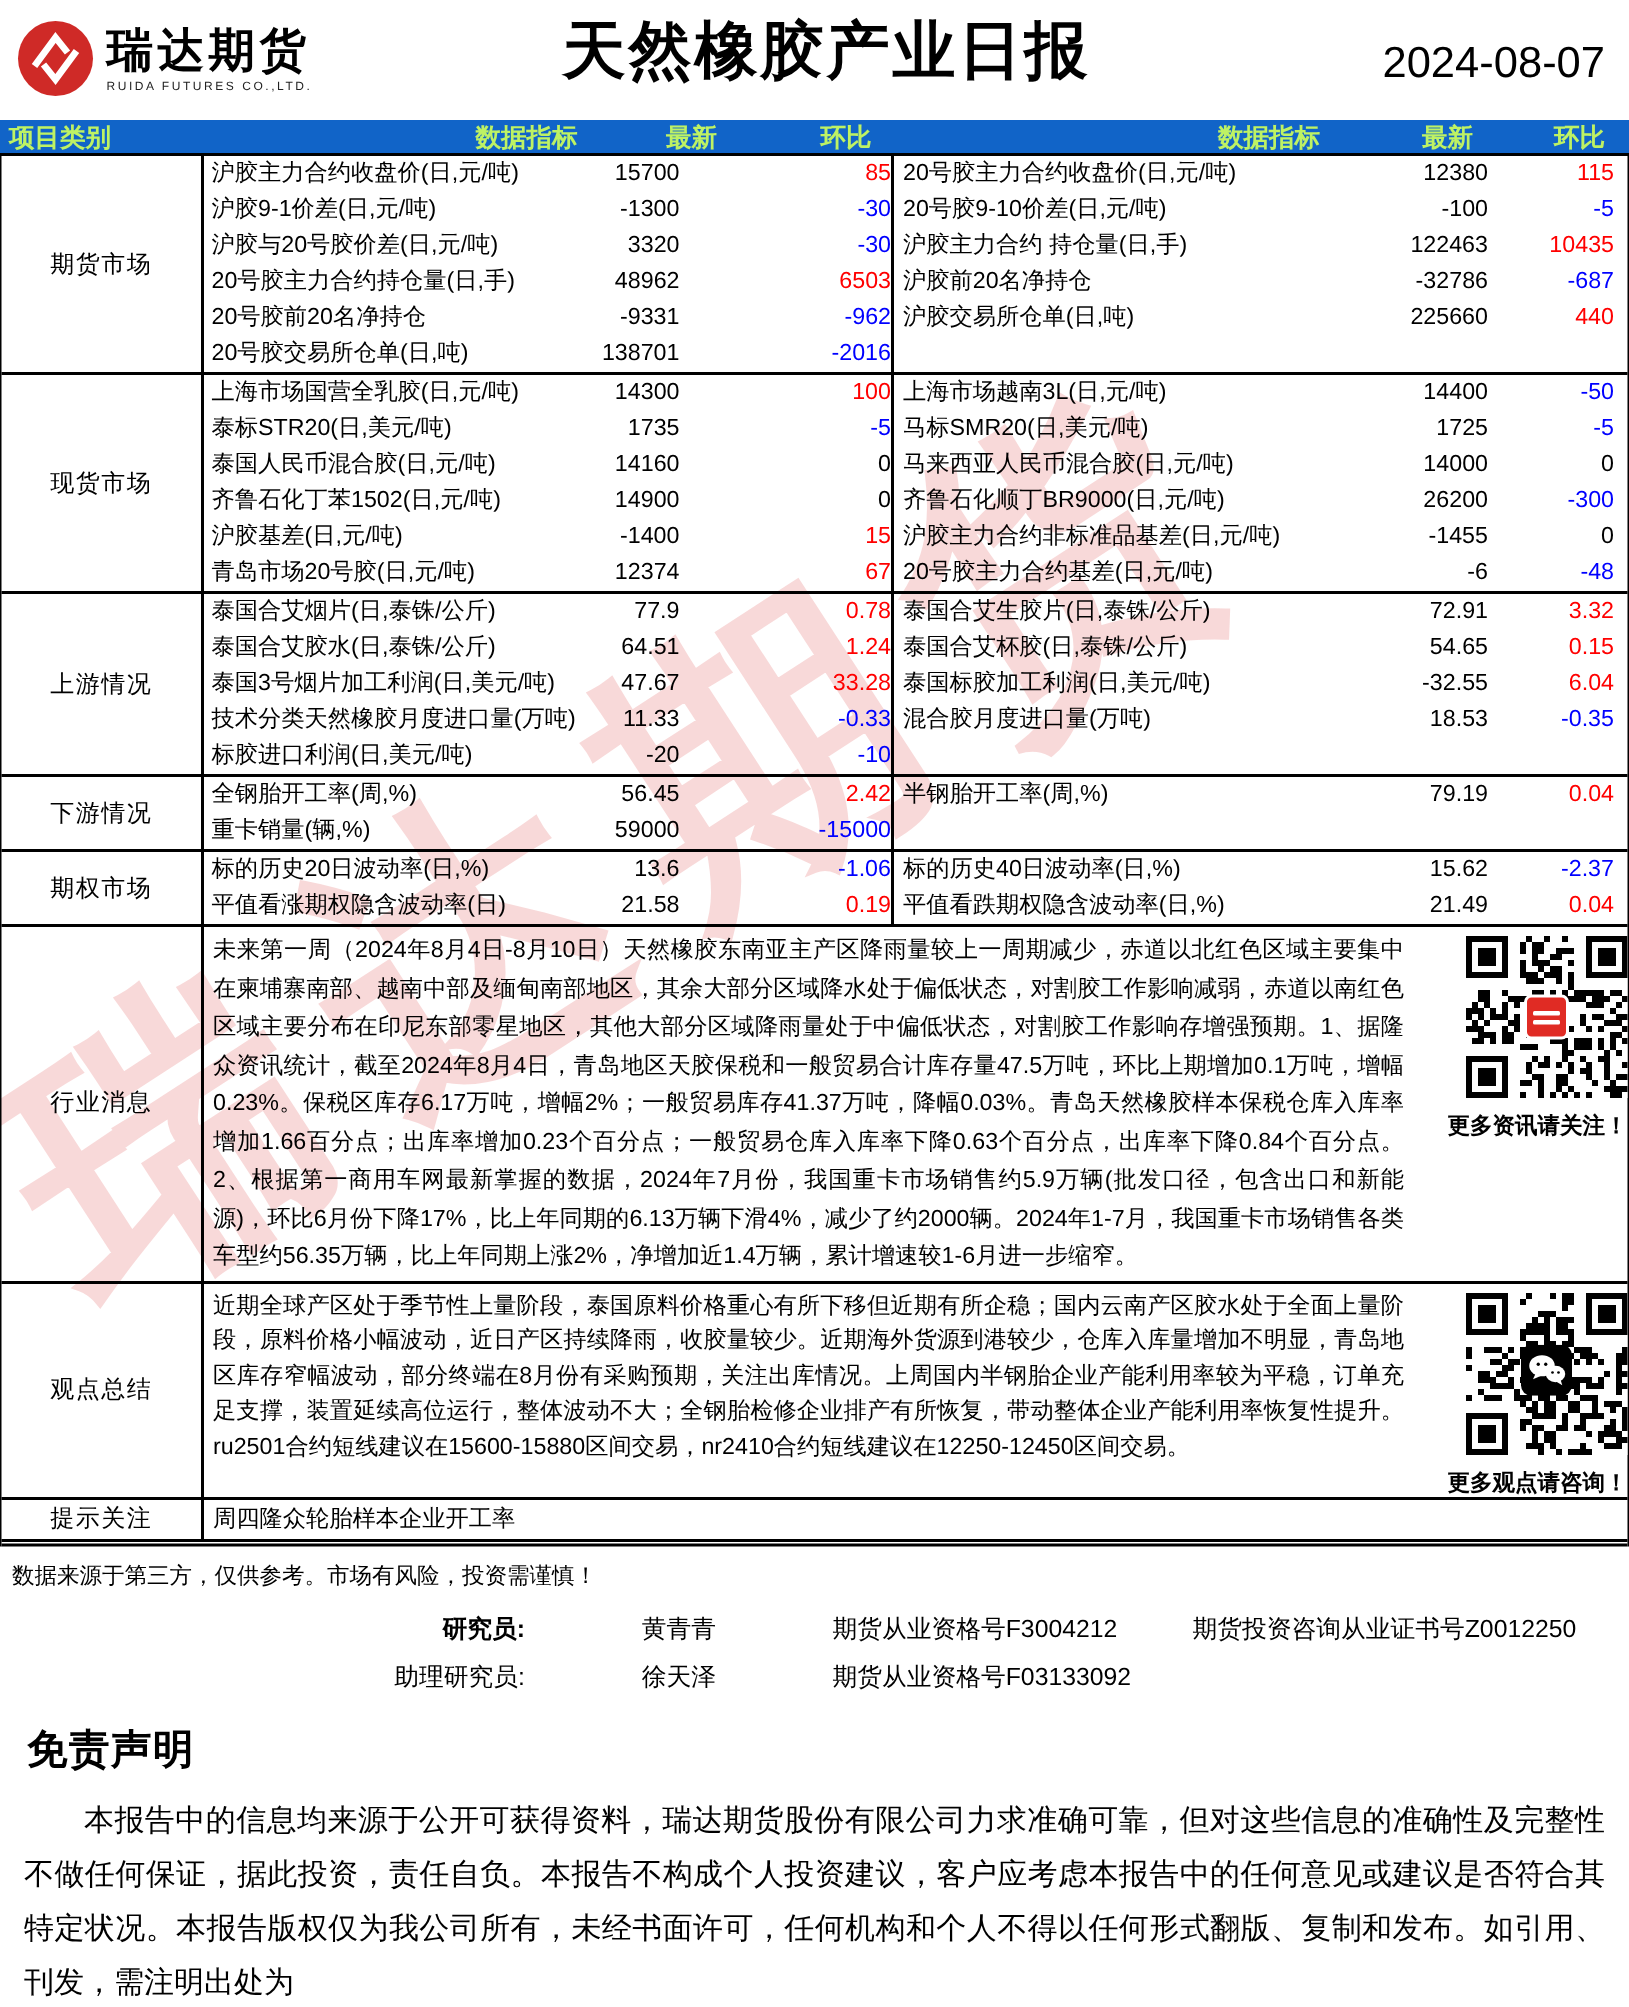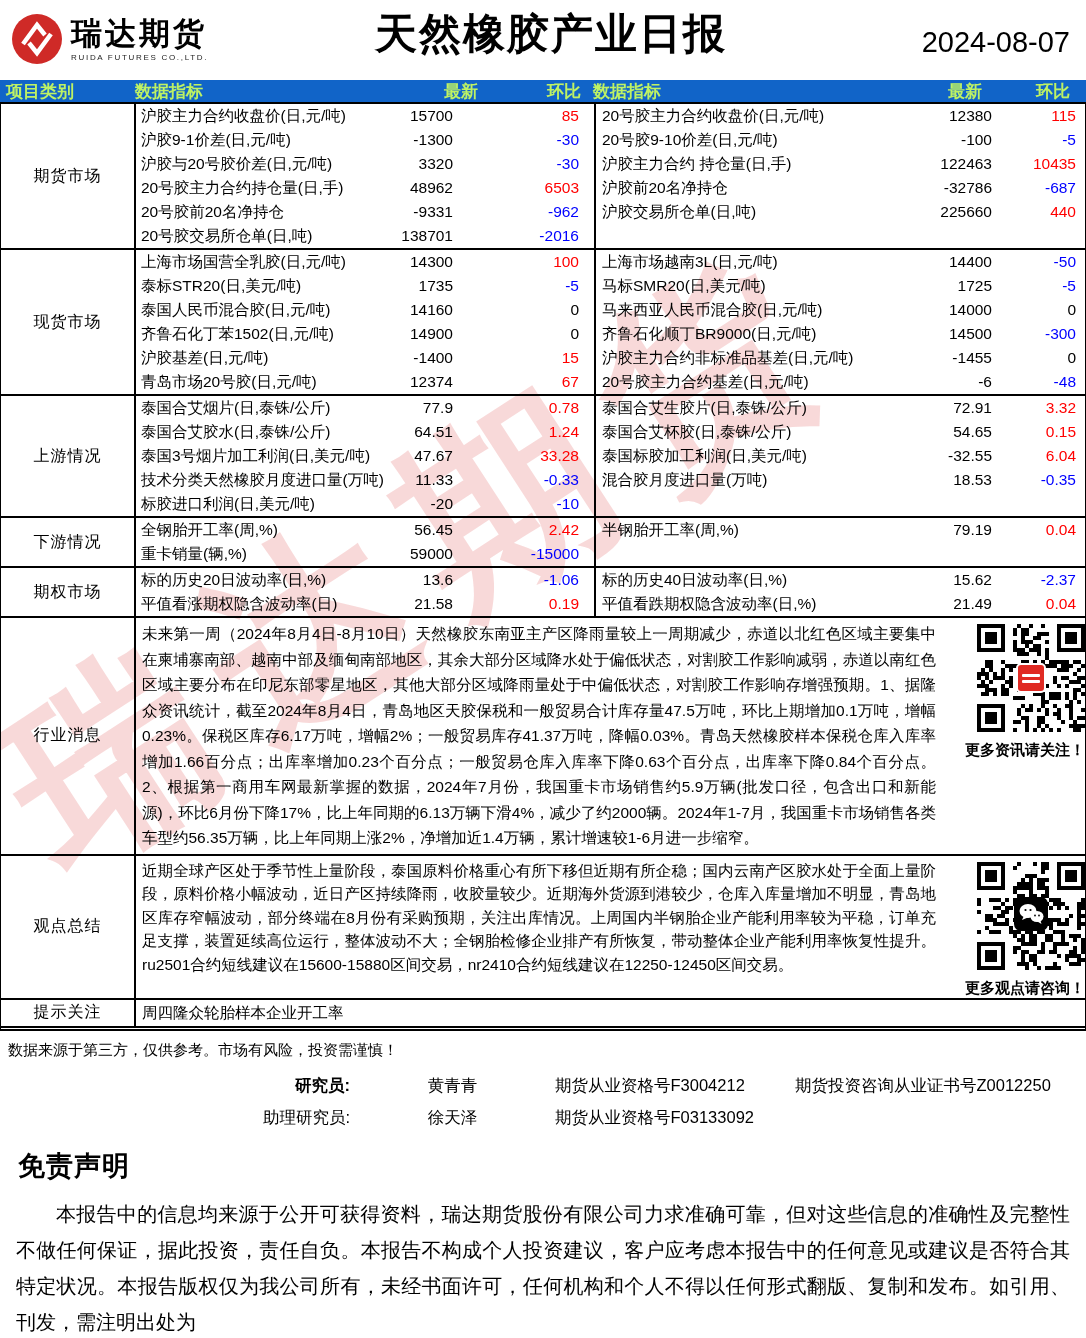--- a/index.html
+++ b/index.html
@@ -30,35 +30,35 @@
   .date { position:absolute; right:16px; top:26px; font-size:29px; }
 
   
   .thead {
     position:relative; z-index:1;
     display:grid; grid-template-columns:135px 250px 95px 113px 287px 117px 1fr;
     height:24px; line-height:24px; color:#bef264; font-weight:bold; font-size:17px;
     border-bottom:2px solid #000;
   }
   .h-cat { padding-left:6px; }
-  .h-ind { text-align:left; }
+  .h-ind { text-align:right; }
   .h-lat-l { text-align:right; padding-right:2px; }
   .h-chg-l { text-align:right; padding-right:12px; }
   .h-lat-r { text-align:right; padding-right:15px; }
   .h-chg-r { text-align:right; padding-right:16px; }
 
   
   .tbl { position:relative; z-index:1; font-size:15.5px; border-left:1px solid #000; border-right:1px solid #000; }
   .section { display:grid; grid-template-columns:135px 1fr; border-bottom:2px solid #000; }
   .cat { display:flex; align-items:center; justify-content:center; border-right:2px solid #000; font-size:16px; letter-spacing:1px; }
   .rows { display:flex; flex-direction:column; }
   .row { display:grid; grid-template-columns:250px 95px 113px 287px 117px 1fr; height:24px; line-height:24px; }
   .name-l { padding-left:5px; white-space:nowrap; }
   .lat-l { text-align:right; padding-right:28px; }
-  .chg-l { text-align:right; padding-right:15px; }
+  .chg-l { text-align:right; }
   .name-r { border-left:2px solid #000; padding-left:6px; white-space:nowrap; }
   .lat-r { text-align:right; padding-right:6px; }
   .chg-r { text-align:right; padding-right:9px; }
   .up { color:var(--up,#f00); }
   .down { color:var(--down,#00f); }
   .flat { color:#000; }
 
   
   .flowrow { display:flex; }
   .sec-text { flex:1; padding:3px 8px 3px 6px; text-align:justify; line-height:25.5px; font-size:15.5px; }
@@ -202,21 +202,21 @@
           <div class="chg-l flat">0</div>
           <div class="name-r">马来西亚人民币混合胶(日,元/吨)</div>
           <div class="lat-r">14000</div>
           <div class="chg-r flat">0</div>
         </div>
         <div class="row">
           <div class="name-l">齐鲁石化丁苯1502(日,元/吨)</div>
           <div class="lat-l">14900</div>
           <div class="chg-l flat">0</div>
           <div class="name-r">齐鲁石化顺丁BR9000(日,元/吨)</div>
-          <div class="lat-r">14500</div>
+          <div class="lat-r">26200</div>
           <div class="chg-r down">-300</div>
         </div>
         <div class="row">
           <div class="name-l">沪胶基差(日,元/吨)</div>
           <div class="lat-l">-1400</div>
           <div class="chg-l up">15</div>
           <div class="name-r">沪胶主力合约非标准品基差(日,元/吨)</div>
           <div class="lat-r">-1455</div>
           <div class="chg-r flat">0</div>
         </div>

